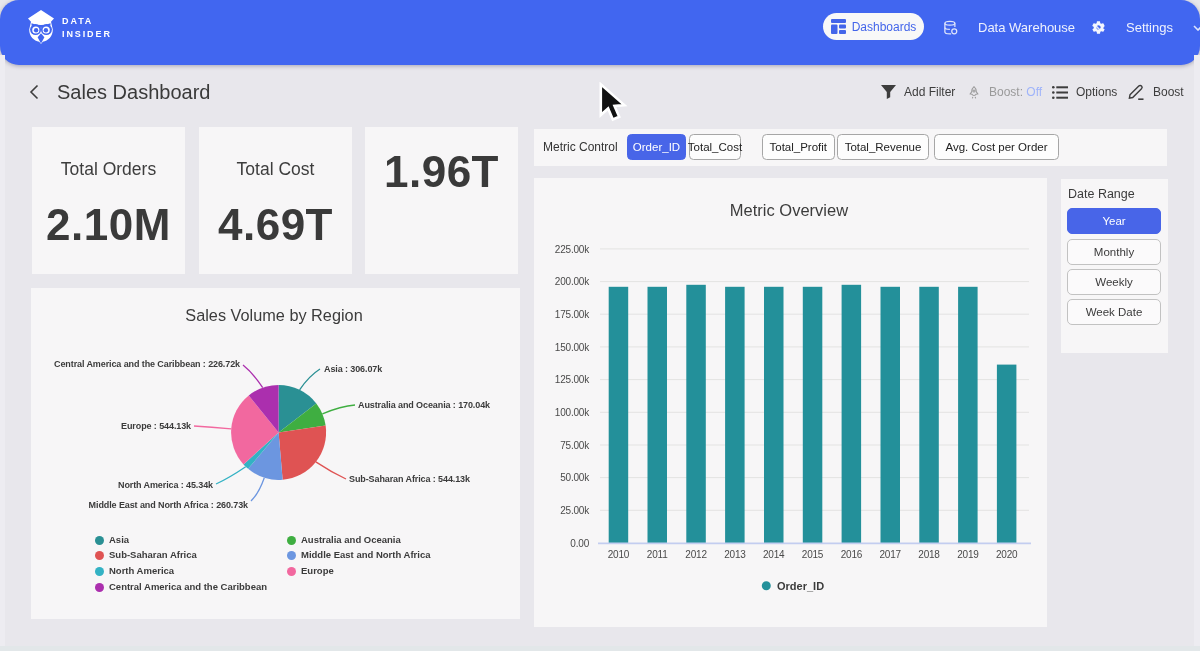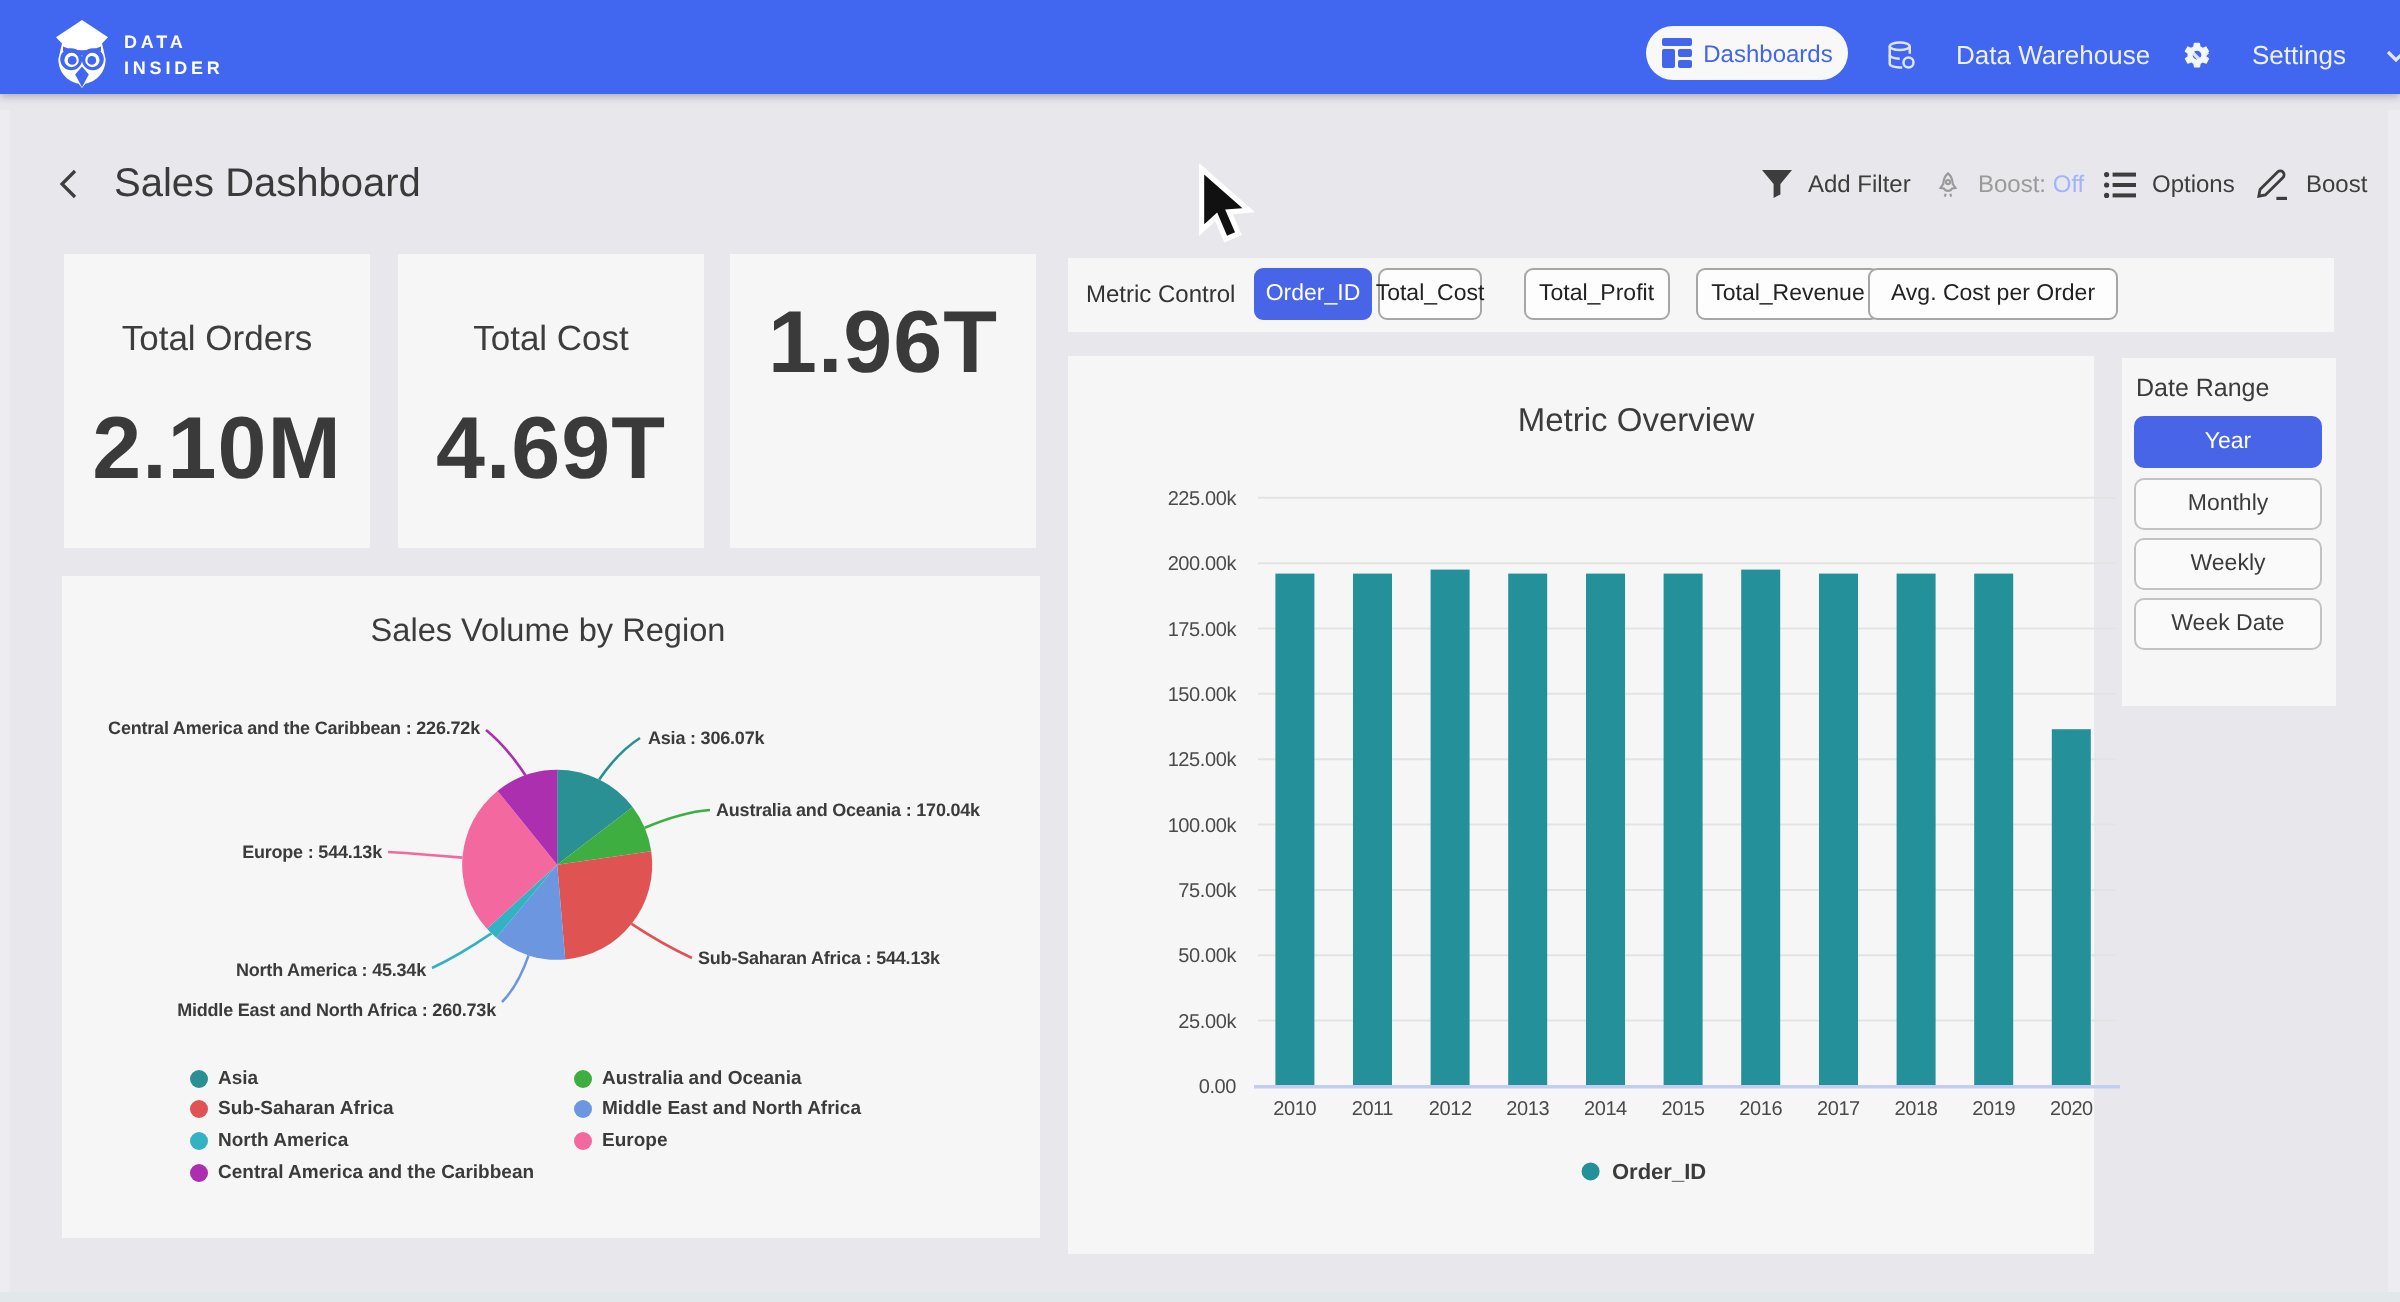--- a/index.html
+++ b/index.html
@@ -1,39 +1,39 @@
 <!DOCTYPE html>
 <html><head>
 <meta charset="utf-8">
 <style>
 * { margin:0; padding:0; box-sizing:border-box; }
 html,body { width:1200px; height:651px; overflow:hidden; }
 body { font-family:"Liberation Sans", sans-serif; background:#e8e7ec; position:relative; }
 .abs { position:absolute; }
 
-#nav { position:absolute; left:0; top:0; width:1200px; height:47px; background:#4166f0; box-shadow:0 1px 4px rgba(40,40,80,0.35); }
+#nav { position:absolute; left:0; top:0; width:1200px; height:65px; background:#4166f0; box-shadow:0 1px 4px rgba(40,40,80,0.35);border-radius:19px; }
 #logo-text { position:absolute; left:62px; top:15px; color:#fff; font-weight:bold; font-size:9px; letter-spacing:1.9px; line-height:13.4px; }
 #dash-pill { position:absolute; left:823px; top:13px; width:101px; height:27px; background:#f8f8f8; border-radius:13.5px; display:flex; align-items:center; justify-content:center; gap:6px; }
 #dash-pill span { color:#4365ea; font-size:12px; font-weight:500; }
 .navitem { position:absolute; top:0; height:55px; display:flex; align-items:center; gap:20px; color:#eef1fd; font-size:13px; }
 
 #hdr-title { position:absolute; left:57px; top:81px; font-size:20px; color:#3a3a3a; }
 #hdr-back { position:absolute; left:27px; top:84px; }
 .hbtn { position:absolute; top:84px; height:16px; display:flex; align-items:center; gap:8px; font-size:12px; font-weight:500; color:#3d3d3d; }
 
 .kpi { position:absolute; top:127px; width:153px; height:147px; background:#f7f6f7; text-align:center; }
 .kpi .t { margin-top:32px; font-size:17.5px; font-weight:500; color:#3d3d3d; }
 .kpi .v { margin-top:20px; font-size:44px; font-weight:bold; color:#3a3a3a; letter-spacing:0.5px; }
 
 #mbar { position:absolute; left:534px; top:129px; width:633px; height:36.5px; background:#f7f6f7; }
 #mbar .lbl { position:absolute; left:9px; top:11px; font-size:12px; color:#333; }
 .mbtn { position:absolute; top:5px; height:26px; border:1px solid #a6a6a6; border-radius:4.5px; background:#fdfdfd; font-size:11.5px; color:#222; display:flex; align-items:center; justify-content:center; white-space:nowrap; }
 .mbtn.sel { background:#4865e8; border-color:#4865e8; color:#fff; }
 
-#barcard { position:absolute; left:534px; top:178px; width:513px; height:449px; background:#f7f6f7;padding-left:29px; }
+#barcard { position:absolute; left:534px; top:178px; width:513px; height:449px; background:#f7f6f7; }
 
 #dcard { position:absolute; left:1061px; top:179px; width:107px; height:174px; background:#f7f6f7; }
 #dcard .t { position:absolute; left:7px; top:8px; font-size:12.5px; color:#3b3b3b; }
 .dbtn { position:absolute; left:6px; width:94px; height:25.5px; border:1px solid #c2c2c2; border-radius:5px; background:#fbfafb; font-size:11.5px; color:#3b3b3b; display:flex; align-items:center; justify-content:center; }
 .dbtn.sel { background:#4865e8; border-color:#4865e8; color:#fff; }
 
 #piecard { position:absolute; left:31px; top:288px; width:489px; height:331px; background:#f7f6f7; }
 .plbl { position:absolute; font-size:9px; font-weight:bold; color:#3b3b3b; white-space:nowrap; letter-spacing:-0.1px; }
 .leg { position:absolute; font-size:9.5px; font-weight:bold; color:#3b3b3b; white-space:nowrap; }
 .leg i { display:inline-block; width:9px; height:9px; border-radius:50%; margin-right:5px; vertical-align:-1.5px; }
@@ -140,21 +140,21 @@
   </div>
 <div class="kpi" style="left:365px">
     <div class="v">1.96T</div>
   </div>
 
 <div id="mbar">
   <div class="lbl">Metric Control</div>
   <div class="mbtn sel" style="left:93px; width:59px;">Order_ID</div>
   <div class="mbtn" style="left:155px; width:52px;">Total_Cost</div>
   <div class="mbtn" style="left:228px; width:72.5px;">Total_Profit</div>
-  <div class="mbtn" style="left:314px; width:92px;">Total_Revenue</div>
+  <div class="mbtn" style="left:303px; width:92px;">Total_Revenue</div>
   <div class="mbtn" style="left:400px; width:125px;text-align:center;">Avg. Cost per Order</div>
 </div>
 
 <div id="barcard">
 <svg width="513" height="441" viewBox="0 0 513 441" font-family="Liberation Sans, sans-serif">
   <text x="255" y="37.7" text-anchor="middle" font-size="16.5" fill="#3c3c3c">Metric Overview</text>
   <g stroke="#e3e3e2" stroke-width="1">
     <line x1="66" y1="332.3" x2="495" y2="332.3"></line>
         <line x1="66" y1="299.6" x2="495" y2="299.6"></line>
         <line x1="66" y1="267.0" x2="495" y2="267.0"></line>

